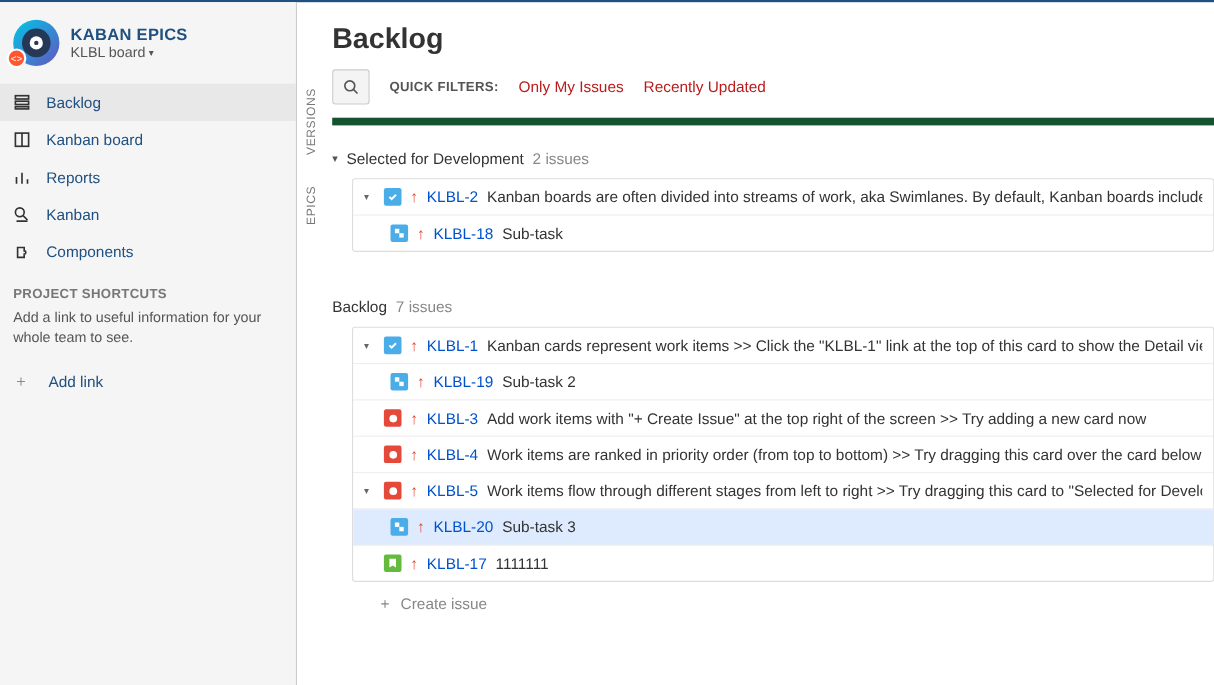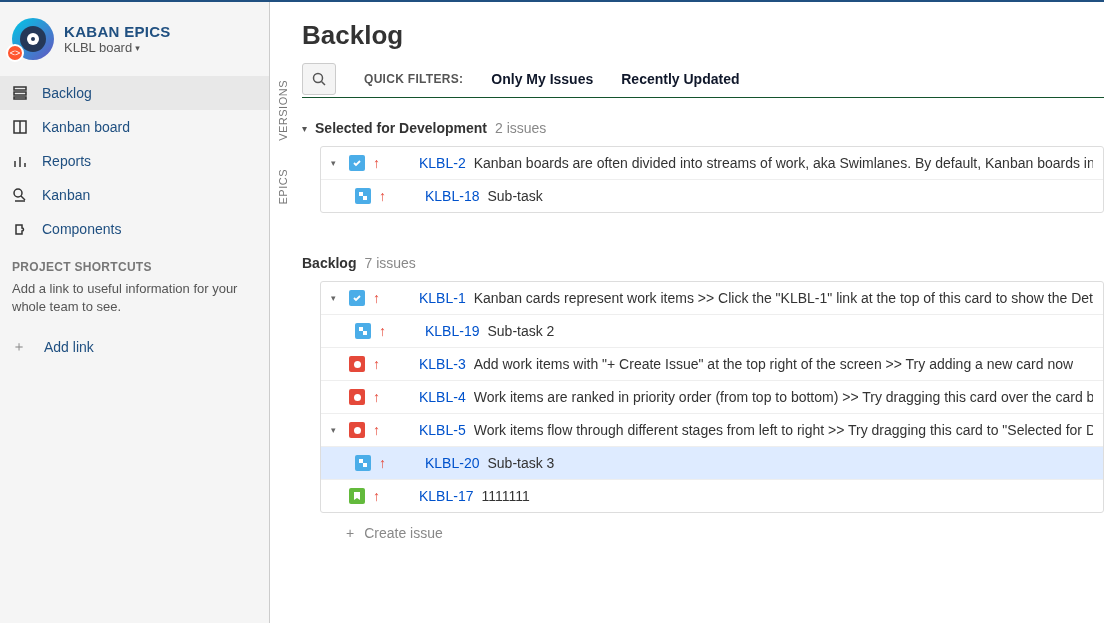--- a/index.html
+++ b/index.html
@@ -20,35 +20,35 @@
 .nav li .icon-slot{width:16px; display:flex; justify-content:center; color:#333;}
 .shortcuts { padding: 14px 12px 8px; }
 .shortcuts h4{ font-size:12px; color:#777; font-weight:700; letter-spacing:.3px; margin-bottom:6px;}
 .shortcuts p{ font-size:13px; color:#555; line-height:1.4;}
 .add-link{ display:flex; align-items:center; gap:18px; padding:14px 12px; color:#205081; cursor:pointer;}
 .main{ flex:1; display:flex; position:relative; overflow:hidden;}
 .rails{ width:26px; display:flex; flex-direction:column; align-items:center; padding-top:78px; gap:28px;}
 .rail-label{ writing-mode:vertical-rl; transform:rotate(180deg); font-size:11px; color:#777; letter-spacing:.5px; cursor:pointer;}
 .content{ flex:1; padding:18px 0 0 6px; overflow:hidden;}
 .page-title{ font-size:26px; color:#333; margin-bottom:12px;}
-.filters{ display:flex; align-items:center; gap:28px; border-bottom:1px solid #14532d; padding-bottom:2px;}
+.filters{ display:flex; align-items:center; gap:18px; border-bottom:7px solid #14532d; padding-bottom:12px;}
 .search-btn{ width:34px; height:32px; border:1px solid #ccc; border-radius:3px; background:#f4f4f4; display:flex; align-items:center; justify-content:center; cursor:pointer;}
 .filters-label{ font-size:12px; color:#555; font-weight:700; letter-spacing:.3px;}
-.filter-link{ color:#0f172a; cursor:pointer;font-weight:bold;}
+.filter-link{ color:#b91c1c; cursor:pointer;}
 .section{ margin-top:18px;}
 .section-header{ display:flex; align-items:center; gap:8px; padding:4px 0 10px;}
 .caret{ font-size:10px; color:#555; cursor:pointer;}
-.section-title{ font-weight:700;}
+.section-title{ font-weight:400;}
 .section-count{ color:#888;}
 .issue-list{ margin-left:18px; border:1px solid #ddd; border-radius:3px; overflow:hidden;}
 .issue-row{ display:flex; align-items:center; gap:8px; padding:8px 10px; border-bottom:1px solid #eee; white-space:nowrap; overflow:hidden;}
 .issue-row:last-child{ border-bottom:none;}
 .issue-row.sub{ padding-left:34px;}
 .issue-row.selected{ background:#deebff;}
-.issue-key{ color:#0052cc; cursor:pointer;margin-left:31px;}
+.issue-key{ color:#0052cc; cursor:pointer;}
 .issue-summary{ color:#333; overflow:hidden; text-overflow:clip;}
 .it-icon{ width:16px; height:16px; border-radius:2px; display:inline-flex; align-items:center; justify-content:center; color:#fff; font-size:11px; flex:none;}
 .it-task{ background:#4bade8;}
 .it-sub{ background:#4bade8;}
 .it-bug{ background:#e5493a;}
 .it-story{ background:#63ba3c;}
 .prio{ color:#e5493a; font-weight:700; flex:none;}
 .row-caret{ font-size:9px; color:#666; width:10px; flex:none; cursor:pointer;}
 .create-row{ display:flex; align-items:center; gap:10px; padding:12px 0 0 44px; color:#888; cursor:pointer;}
 .plus{ color:#888;}

